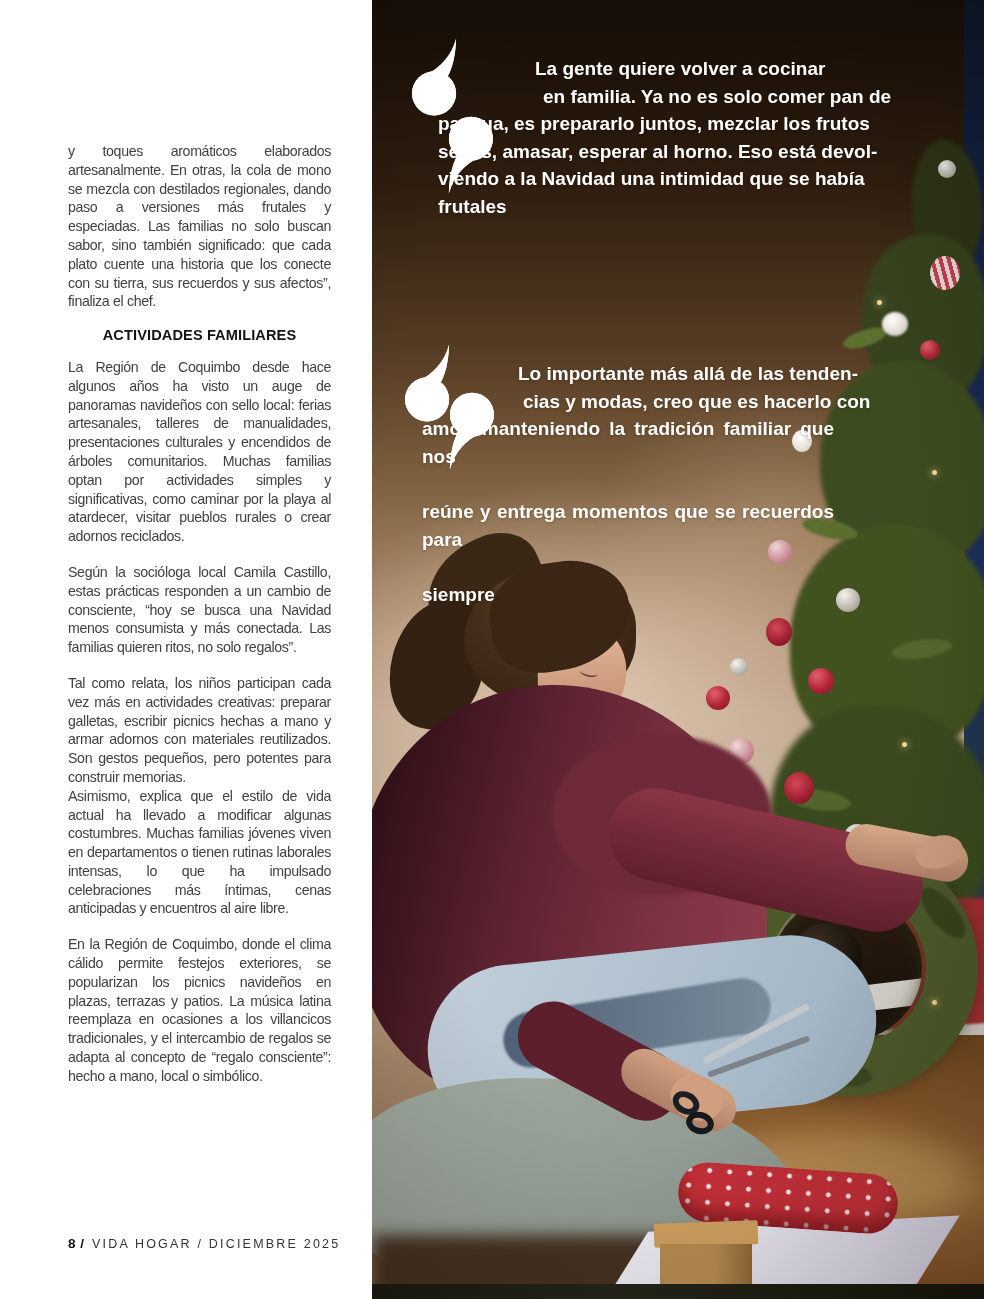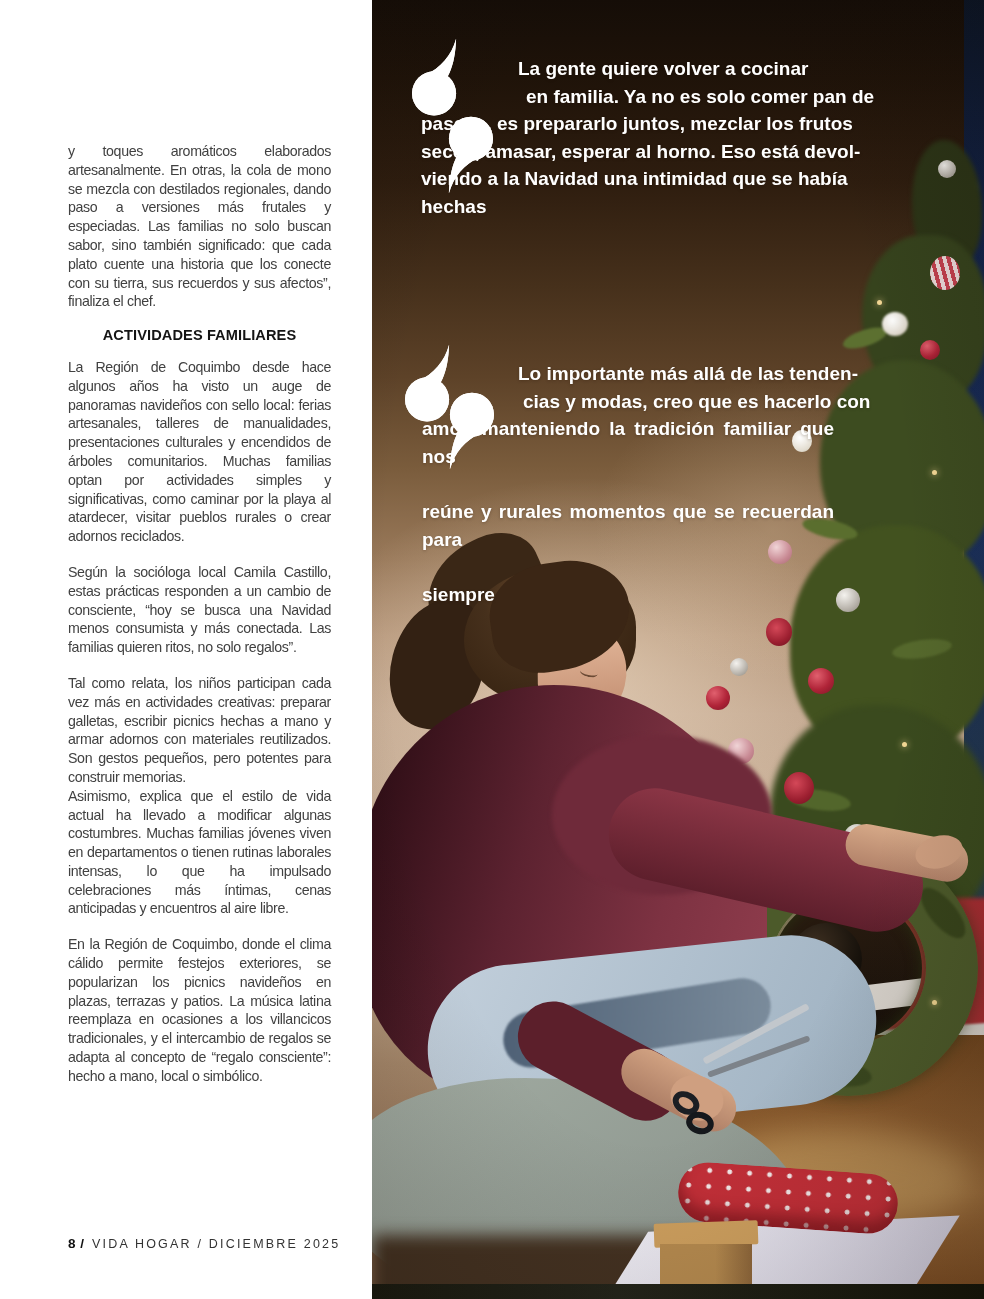--- a/index.html
+++ b/index.html
@@ -190,27 +190,27 @@
 
   <div style="left:0;top:0;width:612px;height:320px;">
     <div class="qpair" style="left:40px;top:34px;">
       <svg class="qm" viewBox="0 0 48 82" width="46" height="88">
           <use href="#qmark"></use>
         </svg>
       <svg class="qm" viewBox="0 0 48 82" width="46" height="88">
           <use href="#qmark"></use>
         </svg>
     </div>
-    <div class="qblock" style="left:49px;top:55px;width:400px;">
+    <div class="qblock" style="left:66px;top:55px;width:400px;">
       <div class="qline" style="padding-left:97px;">La gente quiere volver a cocinar</div>
       <div class="qline" style="padding-left:105px;">en familia. Ya no es solo comer pan de</div>
       <div class="qline">pascua, es prepararlo juntos, mezclar los frutos</div>
       <div class="qline">secos, amasar, esperar al horno. Eso está devol-</div>
       <div class="qline">viendo a la Navidad una intimidad que se había</div>
-      <div class="qline">hechas</div>
+      <div class="qline">frutales</div>
     </div>
     <div class="qpair qclose" style="left:121px;top:196px;">
       <svg class="qm" viewBox="0 0 48 82" width="46" height="84">
           <use href="#qmark"></use>
         </svg>
       <svg class="qm" viewBox="0 0 48 82" width="46" height="84">
           <use href="#qmark"></use>
         </svg>
     </div>
   </div>
@@ -221,21 +221,21 @@
           <use href="#qmark"></use>
         </svg>
       <svg class="qm" viewBox="0 0 48 82" width="46" height="88">
           <use href="#qmark"></use>
         </svg>
     </div>
     <div class="qblock" style="left:50px;top:30px;width:412px;">
       <div class="qline" style="padding-left:96px;">Lo importante más allá de las tenden-</div>
       <div class="qline" style="padding-left:101px;">cias y modas, creo que es hacerlo con</div>
       <div class="qline just">amor, manteniendo la tradición familiar que nos</div>
-      <div class="qline just">reúne y rurales momentos que se recuerdan para</div>
+      <div class="qline just">reúne y entrega momentos que se recuerdos para</div>
       <div class="qline">siempre</div>
     </div>
     <div class="qpair qclose" style="left:122px;top:142px;">
       <svg class="qm" viewBox="0 0 48 82" width="46" height="84">
           <use href="#qmark"></use>
         </svg>
       <svg class="qm" viewBox="0 0 48 82" width="46" height="84">
           <use href="#qmark"></use>
         </svg>
     </div>

